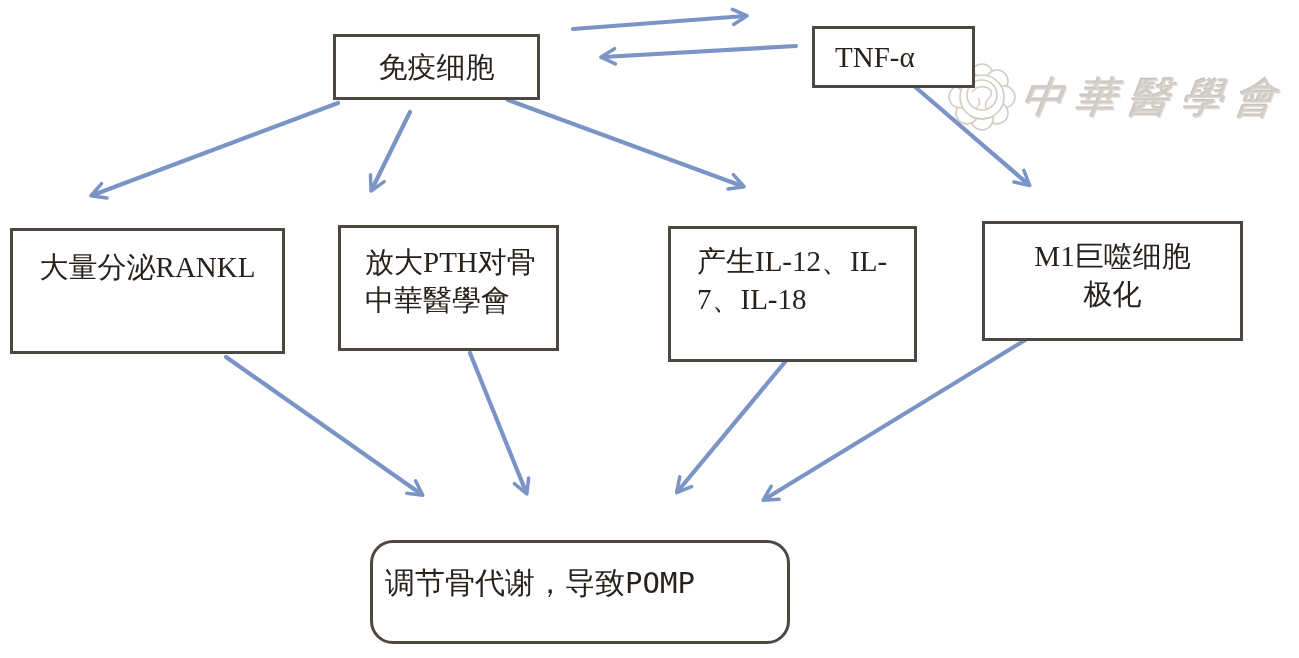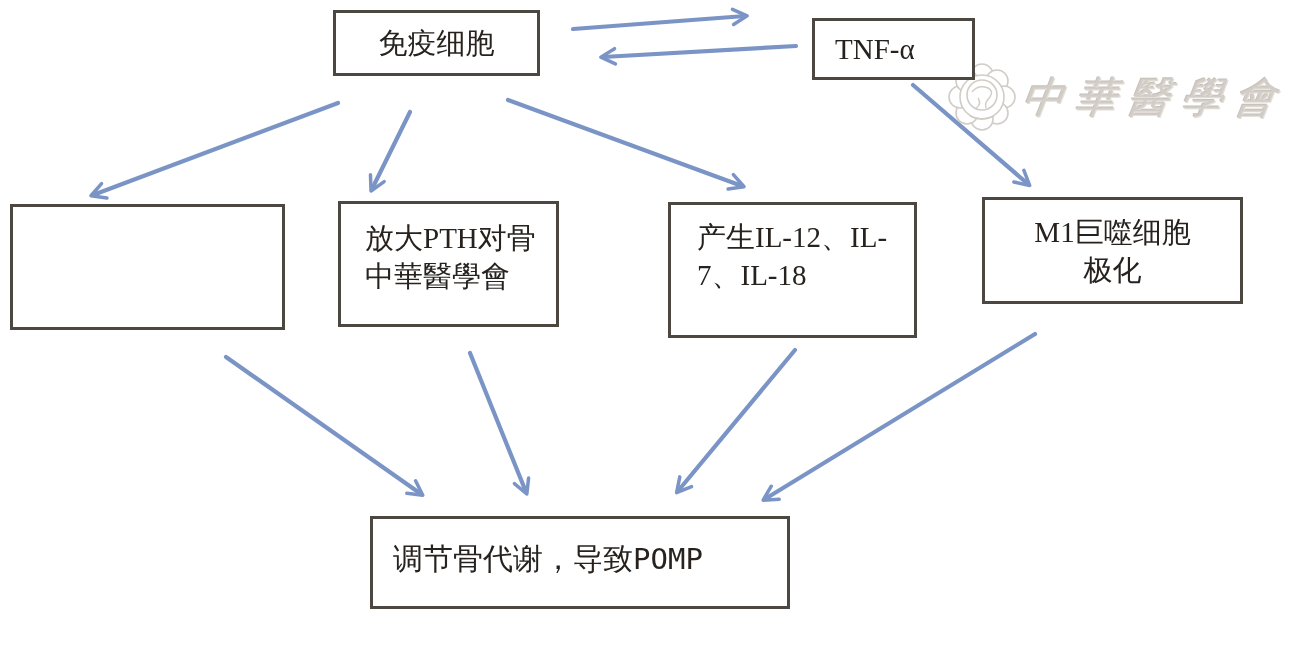--- a/index.html
+++ b/index.html
@@ -12,30 +12,31 @@
   }
   .node{
     position:absolute;
     box-sizing:border-box;
     border:3px solid #4d4742;
     background:#ffffff;
     color:#27221e;
     font-size:29px;
     line-height:38px;
     z-index:2;
+    margin-top:24px;
   }
   .center{text-align:center;}
   .node .ln{display:block;}
   #node-immune{left:333px;top:10px;width:207px;height:66px;padding-top:11px;}
-  #node-tnf{left:812px;top:18px;width:163px;height:62px;padding:9px 0 0 20px;}
+  #node-tnf{left:812px;top:2px;width:163px;height:62px;padding:9px 0 0 20px;}
   #node-secrete{left:10px;top:204px;width:275px;height:126px;padding-top:17px;}
   #node-pth{left:338px;top:201px;width:221px;height:126px;padding:15px 0 0 24px;}
   #node-il{left:668px;top:202px;width:249px;height:136px;padding:13px 0 0 26px;}
-  #node-m1{left:982px;top:197px;width:261px;height:107px;padding-top:13px;}
-  #node-outcome{left:370px;top:516px;width:420px;height:93px;padding:21px 0 0 20px;font-size:30px;}
+  #node-m1{left:982px;top:197px;width:261px;height:120px;padding-top:13px;}
+  #node-outcome{left:370px;top:516px;width:420px;height:104px;padding:21px 0 0 12px;font-size:30px;border-radius:23px;}
   #node-outcome .mono{
     font-family:"DejaVu Sans Mono","Liberation Mono",monospace;
     font-size:29px;
   }
   #arrow-layer{
     position:absolute;left:0;top:0;width:1299px;height:658px;
     z-index:1;pointer-events:none;
   }
   #watermark-text{
     position:absolute;left:1022px;top:70px;width:278px;
@@ -101,20 +102,21 @@
 
   <div class="node center" id="node-immune">
     <span class="ln">免疫细胞</span>
   </div>
 
   <div class="node" id="node-tnf">
     <span class="ln">TNF-α</span>
   </div>
 
   <div class="node center" id="node-secrete">
+    <span class="ln">大量分泌RANKL</span>
   </div>
 
   <div class="node" id="node-pth">
     <span class="ln">放大PTH对骨</span>
     <span class="ln">中華醫學會</span>
   </div>
 
   <div class="node" id="node-il">
     <span class="ln">产生IL-12、IL-</span>
     <span class="ln">7、IL-18</span>

